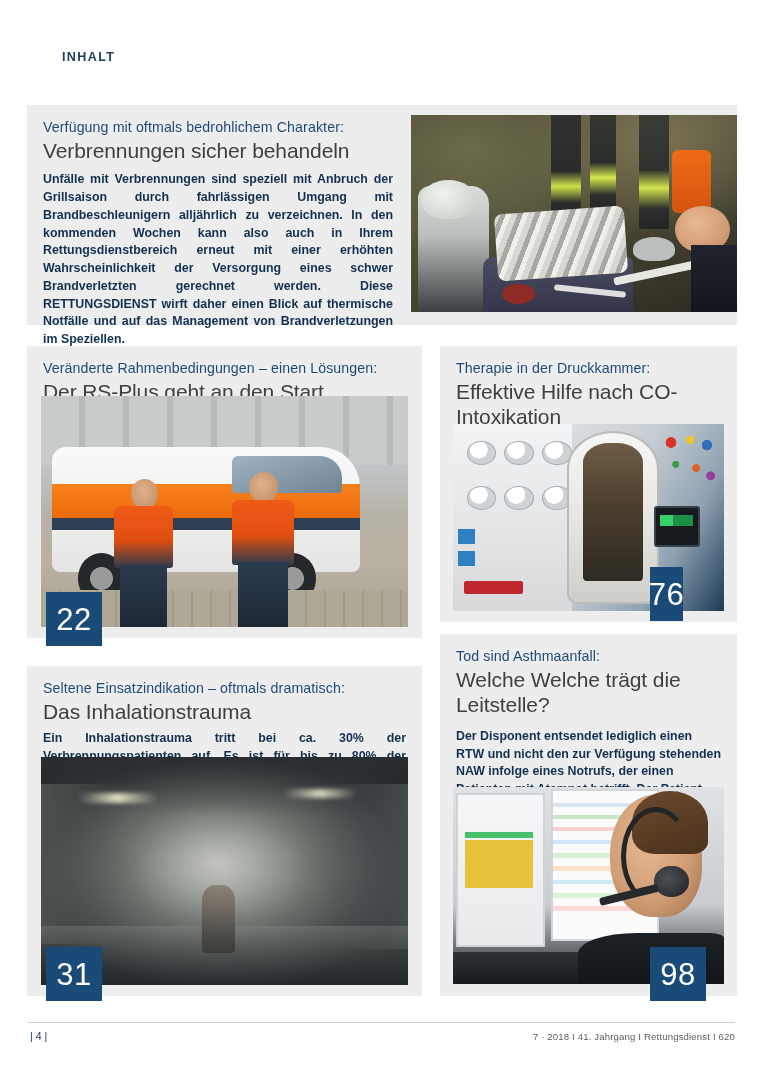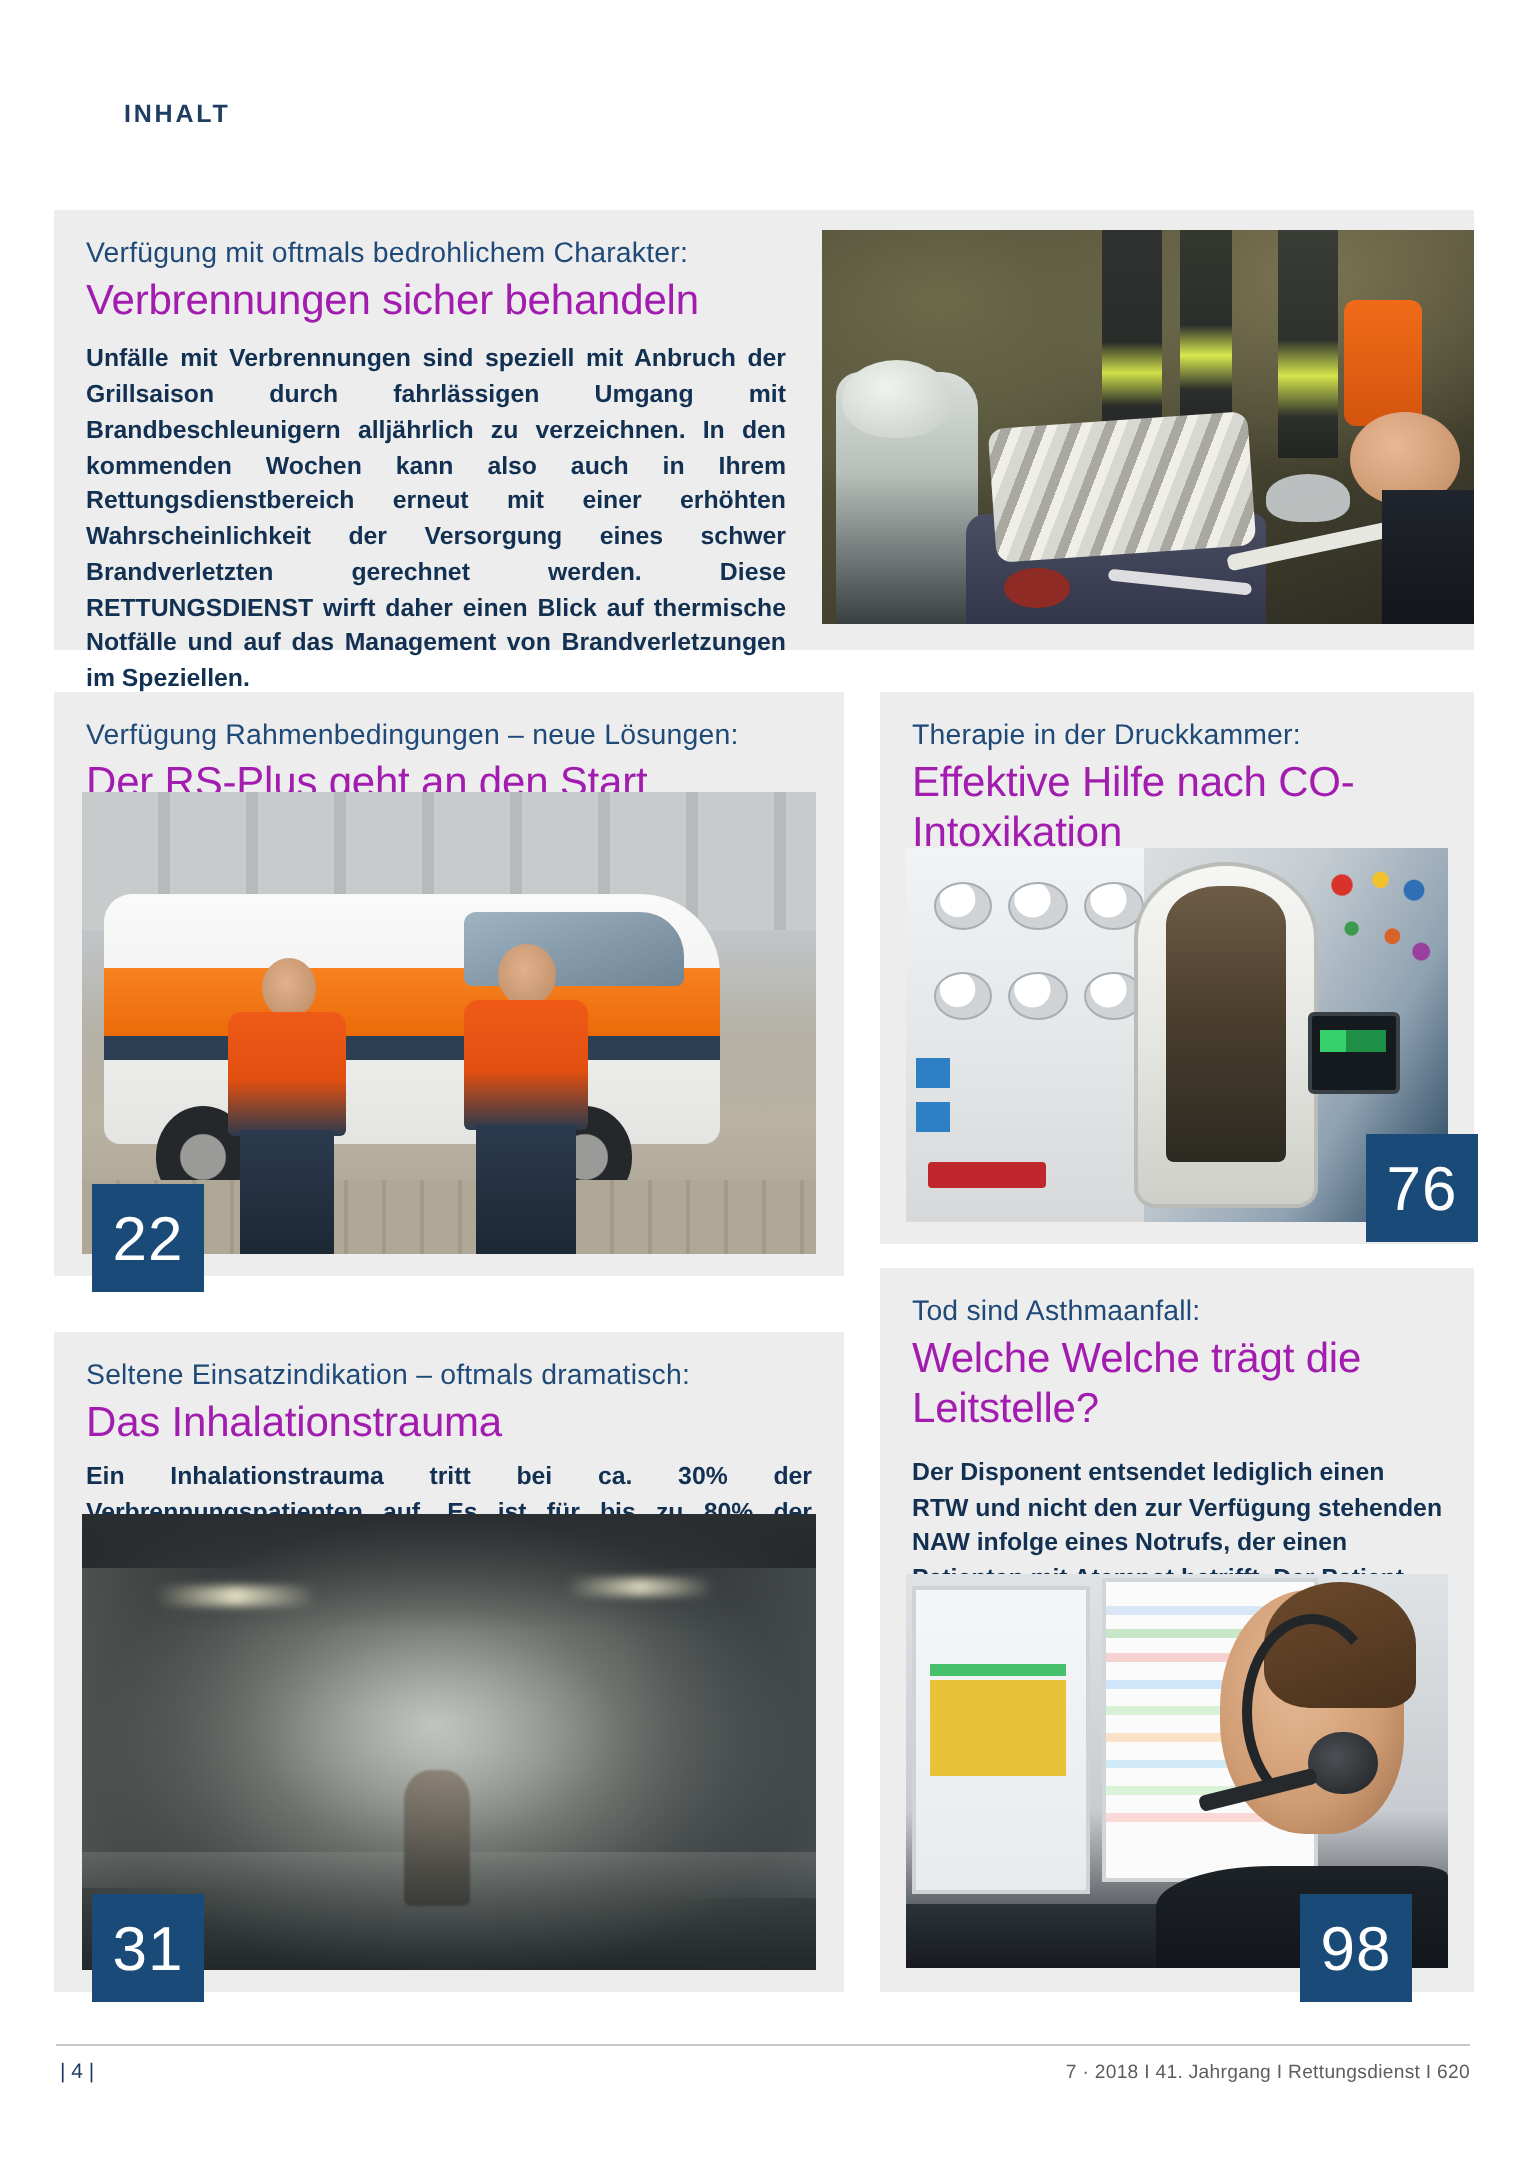--- a/index.html
+++ b/index.html
@@ -42,21 +42,21 @@
 
   .kicker {
     color: #1f4a78;
     font-size: 14.2px;
     line-height: 1.25;
     font-weight: 400;
     letter-spacing: 0.1px;
   }
 
   .headline {
-    color: #a21caf;
+    color: #404040;
     font-size: 21px;
     line-height: 1.22;
     font-weight: 400;
     letter-spacing: -0.1px;
     margin-top: 1px;
   }
 
   .teaser {
     color: #123152;
     font-size: 12.4px;
@@ -293,21 +293,21 @@
     <div class="redbox"></div>
     <div class="mask"></div>
     <div class="tube"></div>
     <div class="tube2"></div>
     <div class="head"></div>
     <div class="darkarm"></div>
   </div>
 
   <div class="card" id="card2" style="left:27px; top:346px; width:395px; height:292px;">
     <div class="card-inner" style="padding-bottom:6px;">
-      <div class="kicker">Verfügung Rahmenbedingungen – neue Lösungen:</div>
+      <div class="kicker">Veränderte Rahmenbedingungen – einen Lösungen:</div>
       <div class="headline">Der RS-Plus geht an den Start</div>
     </div>
   </div>
   <div class="photo" id="photo2" style="left:41px; top:396px; width:367px; height:231px;">
     <div class="bg"></div>
     <div class="building"></div>
     <div class="van"></div>
     <div class="vanstripe"></div>
     <div class="vanstripe2"></div>
     <div class="windshield"></div>
@@ -343,21 +343,21 @@
     <div class="gauge" style="left:19%; top:33%;"></div>
     <div class="gauge" style="left:33%; top:33%;"></div>
     <div class="bluebar" style="top:56%;"></div>
     <div class="bluebar" style="top:68%;"></div>
     <div class="redlabel"></div>
     <div class="chamber"></div>
     <div class="door"></div>
     <div class="stickers"></div>
     <div class="monitor"></div>
   </div>
-  <div class="pagenum" style="left:650px; top:567px; width:56px; height:54px;margin-left:33px;">76</div>
+  <div class="pagenum" style="left:650px; top:567px; width:33px; height:54px;">76</div>
 
   <div class="card" id="card4" style="left:27px; top:666px; width:395px; height:330px;">
     <div class="card-inner" style="padding-bottom:6px;">
       <div class="kicker">Seltene Einsatzindikation – oftmals dramatisch:</div>
       <div class="headline">Das Inhalationstrauma</div>
       <div class="teaser" style="margin-top:6px;">Ein Inhalationstrauma tritt bei ca. 30% der Verbrennungspatienten auf. Es ist für bis zu 80% der Todesfälle nach Bränden verantwortlich.</div>
     </div>
   </div>
   <div class="photo" id="photo4" style="left:41px; top:757px; width:367px; height:228px;">
     <div class="bg"></div>

